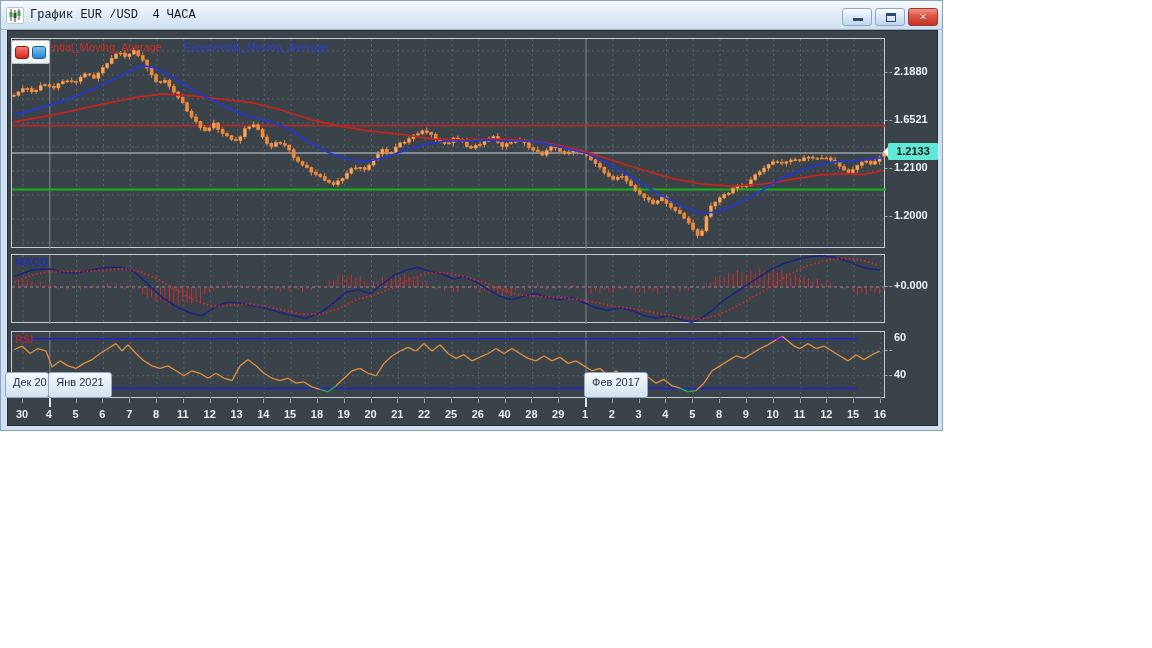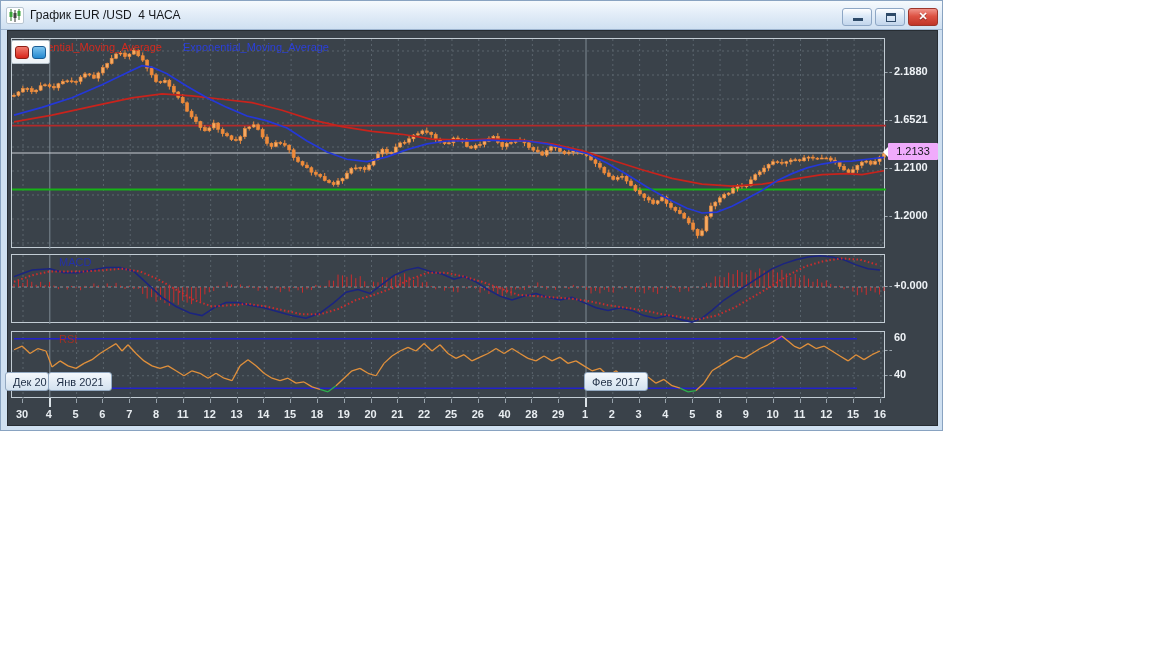--- a/index.html
+++ b/index.html
@@ -1,64 +1,64 @@
 <!DOCTYPE html>
 <html><head>
 <meta charset="utf-8">
 <style>
   html,body{margin:0;padding:0;background:#ffffff;width:1152px;height:648px;overflow:hidden;
     font-family:"Liberation Sans", sans-serif;}
   *{box-sizing:border-box;}
   .window{position:absolute;left:0;top:0;width:943px;height:431px;background:#cfe0f1;
     border:1px solid #89a3c1;}
   .titlebar{position:absolute;left:0;top:0;right:0;height:29px;
-    background:linear-gradient(#f6fafd,#e3edf8 45%,#cfe0f1);border-bottom:1px solid #9db4cf;}
+    background:linear-gradient(#f6fafd,#e3edf8 45%,#cfe0f1);border-bottom:1px solid #9db4cf;font-family:Liberation Mono, monospace;}
   .app-icon{position:absolute;left:5px;top:6px;width:18px;height:17px;background:#ffffff;
     border:1px solid #b9c6d2;border-radius:2px;}
   .title-text{position:absolute;left:29px;top:7px;font-size:12px;color:#15181c;white-space:pre;}
   .win-btns{position:absolute;right:4px;top:7px;display:flex;gap:3px;}
   .wbtn{width:30px;height:18px;border-radius:3px;border:1px solid #8ea7c5;
     background:linear-gradient(#fefeff,#dce9f7 45%,#c3d6ec);position:relative;}
   .wbtn.close{border-color:#9c352a;background:linear-gradient(#f0948a,#dd5243 45%,#c03528);}
   .glyph-min{position:absolute;left:10px;bottom:4px;width:10px;height:3px;background:#2e4a68;}
   .glyph-max{position:absolute;left:10px;top:4px;width:10px;height:9px;border:1px solid #2e4a68;border-top:3px solid #2e4a68;}
   .glyph-close{position:absolute;left:0;top:1px;width:100%;text-align:center;color:#fff;
     font-size:11px;font-weight:bold;text-shadow:0 1px 1px #7c241b;}
   .client{position:absolute;left:6px;top:29px;width:931px;height:396px;background:#3a424a;
     border:1px solid #272d33;}
   .stage{position:absolute;left:0;top:0;width:943px;height:431px;pointer-events:none;}
   .stage *{pointer-events:auto;}
   .panel{position:absolute;border:1px solid #c2ccd4;background:transparent;}
   .panel svg{position:absolute;left:0;top:0;}
   #main-panel{left:10px;top:37px;width:874px;height:210px;}
   #macd-panel{left:10px;top:253px;width:874px;height:69px;}
   #rsi-panel{left:10px;top:330px;width:874px;height:67px;}
-  .pane-label{position:absolute;left:3px;top:1px;font-size:11px;font-weight:normal;z-index:4;margin-left:44px;}
+  .pane-label{position:absolute;left:3px;top:1px;font-size:11px;font-weight:bold;z-index:4;}
   .macd-label{color:#2330a8;}
   .rsi-label{color:#a03024;}
   .legend-btns{position:absolute;left:10px;top:39px;width:39px;height:24px;z-index:6;
     background:linear-gradient(#ffffff,#eef3f7);border:1px solid #b6c2cb;border-radius:2px;}
   .lbtn{position:absolute;top:5px;width:14px;height:13px;border-radius:3px;border:1px solid #555;}
   .lbtn.red{left:3px;background:linear-gradient(#f07a6d,#d8251a);border-color:#8d1d14;}
   .lbtn.blue{left:20px;background:linear-gradient(#7cc3ee,#2488cf);border-color:#1b5c93;}
   .legend-texts{position:absolute;left:15px;top:40px;z-index:5;white-space:nowrap;font-size:11px;}
   .legend-red{color:#d42a1e;}
   .legend-blue{color:#2b3fd9;margin-left:18px;}
   .y-label{position:absolute;left:893px;font-size:11px;font-weight:bold;color:#eef2f6;z-index:4;}
   .tick-h{position:absolute;left:884px;width:7px;height:0;border-top:1px dashed #9aa4ac;z-index:4;}
-  .price-tag{position:absolute;left:887px;top:142px;width:50px;height:17px;background:#f0abfc;
-    color:#16191d;font-size:11px;font-weight:normal;text-align:center;line-height:16px;
+  .price-tag{position:absolute;left:887px;top:142px;width:50px;height:17px;background:#5eead4;
+    color:#16191d;font-size:11px;font-weight:bold;text-align:center;line-height:16px;
     border-radius:1px;z-index:5;}
   .price-tag:before{content:"";position:absolute;left:-5px;top:4px;border:5px solid transparent;
     border-right-color:#ffffff;border-left:none;}
   .x-label{position:absolute;top:407px;transform:translateX(-50%);font-size:11px;font-weight:bold;
     color:#e8edf1;z-index:4;}
   .x-tick{position:absolute;top:398px;width:1px;height:4px;background:#99a4ac;z-index:4;}
   .x-tick.month{top:397px;height:9px;width:2px;background:#dbe2e7;}
-  .date-box{position:absolute;top:371px;height:19px;z-index:7;border:1px solid #93a9c1;border-radius:3px;
+  .date-box{position:absolute;top:371px;height:26px;z-index:7;border:1px solid #93a9c1;border-radius:3px;
     background:linear-gradient(#f4f8fc,#d3e2ef);color:#1d2d44;font-size:11px;line-height:19px;
     text-align:center;overflow:hidden;white-space:nowrap;}
   #dbox-dec{left:4px;width:44px;text-align:left;padding-left:7px;}
   #dbox-jan{left:47px;width:64px;}
   #dbox-feb{left:583px;width:64px;}
 </style>
 </head>
 <body>
 
 <div class="window">

